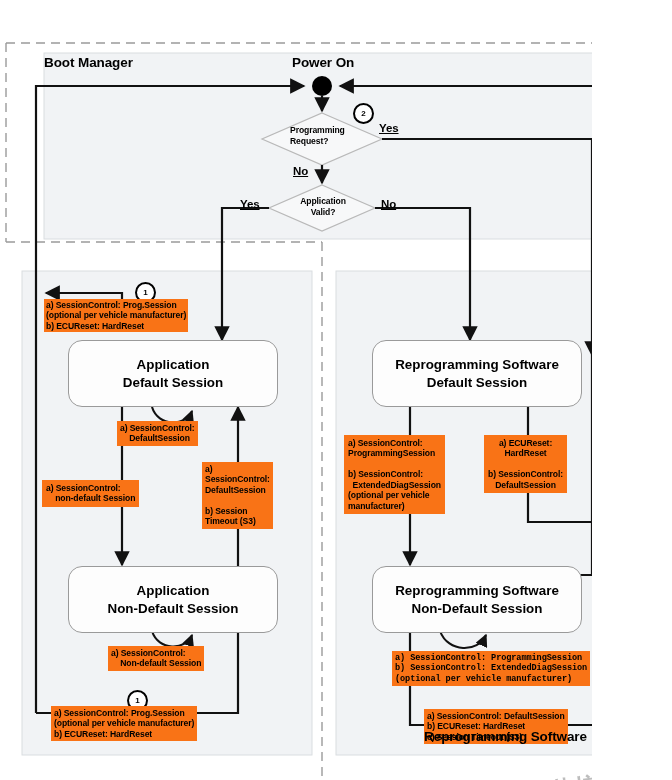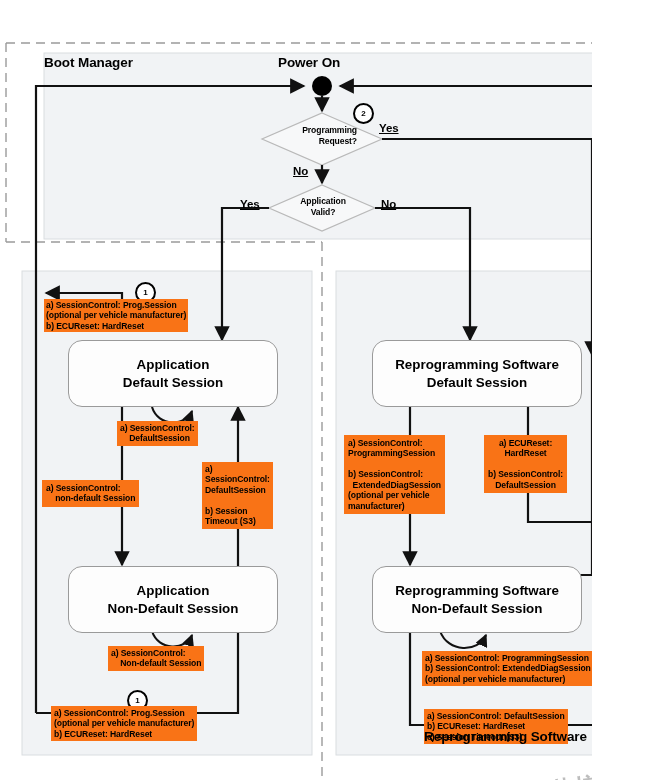--- a/index.html
+++ b/index.html
@@ -91,23 +91,23 @@
 
     <path d="M440,596 C448,618 478,618 486,600" stroke="#111" stroke-width="2.1" fill="none" marker-end="url(#ahs)"></path>
 
     <path d="M410,596 L410,690 L636,690" stroke="#111" stroke-width="2.2" fill="none"></path>
 
     <path d="M592,320 L592,540 L545,540 L545,562" stroke="#111" stroke-width="2.2" fill="none" marker-end="url(#ah)"></path>
 
   </svg>
 
   <div class="lbl nb t14" style="left:44px;top:20px;">Boot Manager</div>
-  <div class="lbl nb t14" style="left:278px;top:20px;">Power On</div>
+  <div class="lbl nb t14" style="left:292px;top:20px;">Power On</div>
 
-  <div class="lbl nb t10" style="left:277px;top:90px;width:80px;text-align:right;line-height:1.25;">Programming
+  <div class="lbl nb t10" style="left:290px;top:90px;width:80px;text-align:left;line-height:1.25;">Programming
 Request?</div>
   <div class="lbl nb t10" style="left:286px;top:161px;width:74px;text-align:center;line-height:1.25;">Application
 Valid?</div>
 
   <div class="lbl yn" style="left:379px;top:86px;">Yes</div>
   <div class="lbl yn" style="left:293px;top:129px;">No</div>
   <div class="lbl yn" style="left:240px;top:162px;">Yes</div>
   <div class="lbl yn" style="left:381px;top:162px;">No</div>
 
   <div class="circnum" style="left:353px;top:68px;">2</div>
@@ -155,21 +155,21 @@
 
 b) SessionControl:
   ExtendedDiagSession
 (optional per vehicle
 manufacturer)</div>
   <div class="lbl t10" style="left:484px;top:400px;padding:3px 4px;text-align:center;">a) ECUReset:
 HardReset
 
 b) SessionControl:
 DefaultSession</div>
-  <div class="lbl t10" style="left:422px;top:616px;padding:2px 3px;">a) SessionControl: ProgrammingSession
+  <div class="lbl t10" style="left:392px;top:616px;padding:2px 3px;font-family:Liberation Mono, monospace;">a) SessionControl: ProgrammingSession
 b) SessionControl: ExtendedDiagSession
 (optional per vehicle manufacturer)</div>
   <div class="lbl t10" style="left:424px;top:674px;padding:2px 3px;">a) SessionControl: DefaultSession
 b) ECUReset: HardReset
 c) Session Timeout (S3)</div>
 
   <div class="lbl nb t14" style="left:398px;top:694px;width:215px;text-align:center;">Reprogramming Software</div>
   <div class="lbl nb t14" style="left:440px;top:752px;">Boot Software</div>
 
   <div class="wm" style="left:460px;top:742px;transform:rotate(-7deg);">强加脉老盐柠檬</div>

